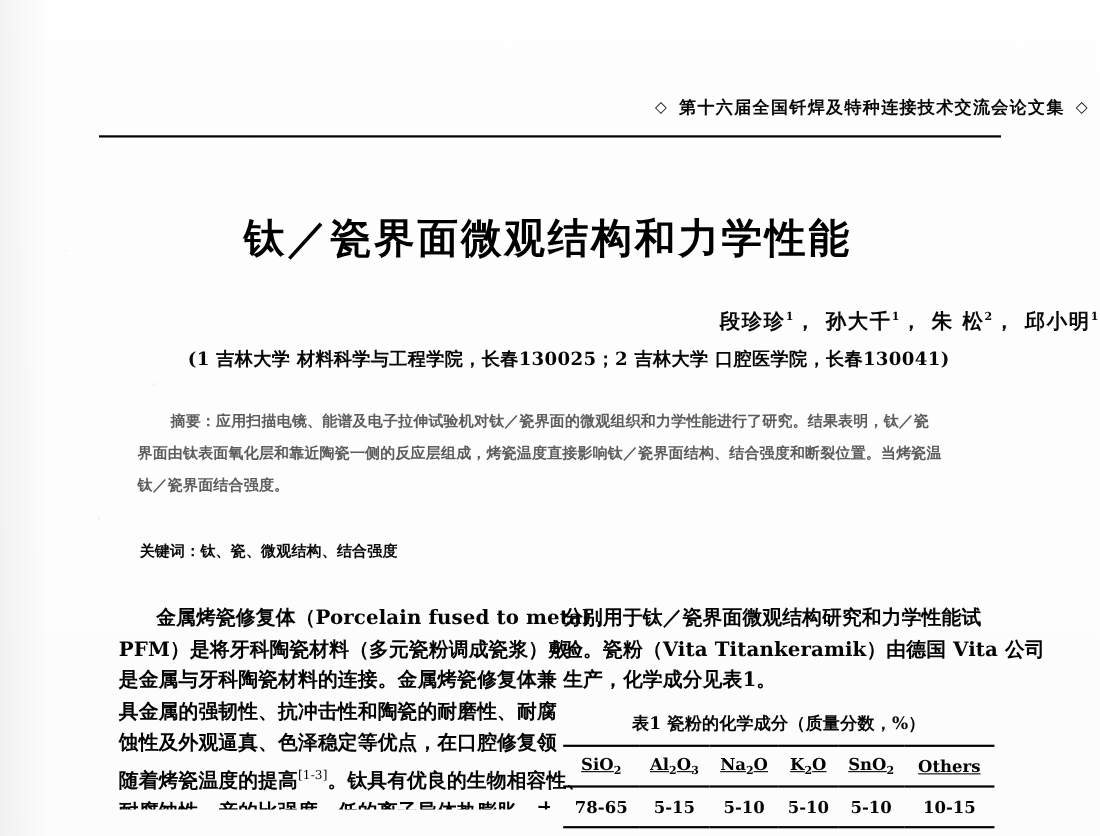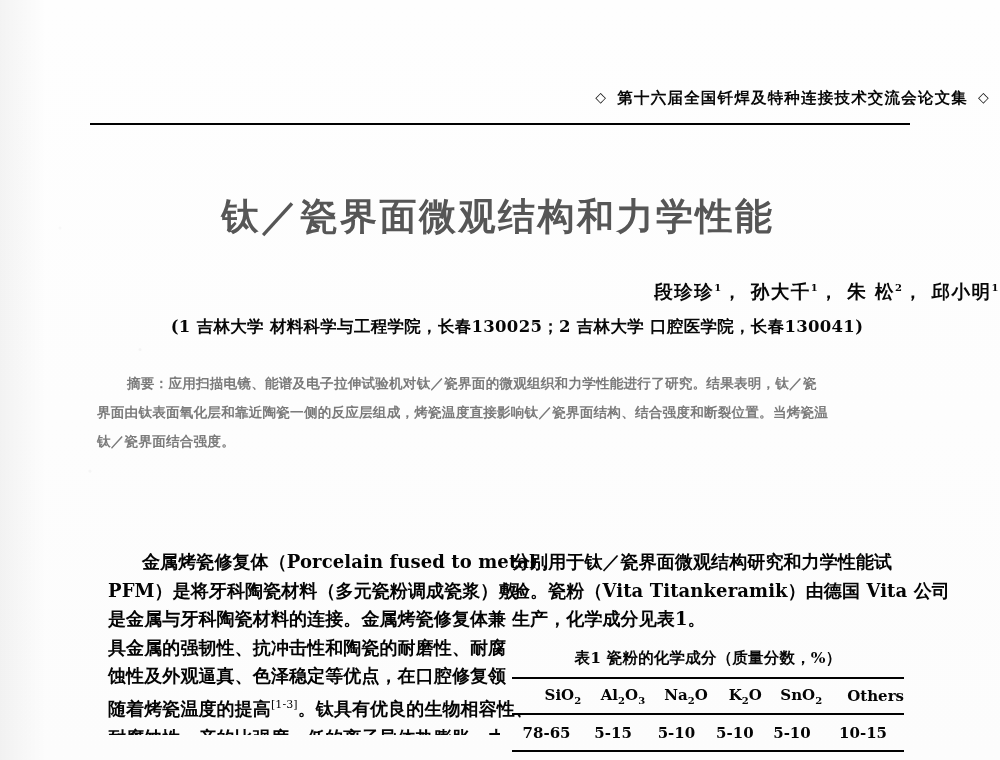--- a/index.html
+++ b/index.html
@@ -65,21 +65,21 @@
   .title {
     position: absolute;
     top: 192px;
     left: 0;
     right: 4px;
     text-align: center;
     font-family: "DejaVu Sans", "Liberation Sans", sans-serif;
     font-size: 37px;
     font-weight: 700;
     letter-spacing: 2.5px;
-    color: #c2410c;
+    color: #000000;
   }
 
   
   .authors {
     position: absolute;
     top: 279px;
     left: 0;
     right: 0;
     text-align: right;
     font-family: "DejaVu Serif", "Liberation Serif", serif;
@@ -110,22 +110,23 @@
     top: 369px;
     left: 97px;
     width: 816px;
   }
   .absline {
     font-family: "DejaVu Sans", "Liberation Sans", sans-serif;
     font-size: 13.6px;
     font-weight: 700;
     letter-spacing: 0.2px;
     line-height: 29px;
-    color: #3b82f6;
+    color: #0f766e;
     white-space: nowrap;
+    margin-left: 28px;
   }
   .absline.first { text-indent: 30px; }
 
   .kwline {
     position: absolute;
     top: 492px;
     left: 97px;
     width: 816px;
     font-family: "DejaVu Sans", "Liberation Sans", sans-serif;
     font-size: 13.6px;
@@ -178,24 +179,25 @@
   table.chem {
     border-collapse: collapse;
     width: 100%;
     font-family: "DejaVu Serif", "Liberation Serif", serif;
     color: #0d0d0d;
   }
   table.chem thead th {
     font-size: 15px;
     font-weight: 700;
     padding: 7px 0 7px 0;
-    text-align: right;
+    text-align: center;
     border-top: 2.6px solid #0a0a0a;
     border-bottom: 2.2px solid #0a0a0a;
     white-space: nowrap;
+    text-decoration: underline;
   }
   table.chem tbody td {
     font-size: 15px;
     font-weight: 700;
     padding: 9px 0 8px 0;
     text-align: center;
     border-bottom: 2.2px solid #0a0a0a;
     white-space: nowrap;
   }
   sub { font-size: 10px; }
@@ -230,20 +232,21 @@
   </div>
 
   <div class="affil">(1 吉林大学 材料科学与工程学院，长春130025；2 吉林大学 口腔医学院，长春130041)</div>
 
   <div class="abswrap">
     <div class="absline first">摘要：应用扫描电镜、能谱及电子拉伸试验机对钛／瓷界面的微观组织和力学性能进行了研究。结果表明，钛／瓷</div>
     <div class="absline">界面由钛表面氧化层和靠近陶瓷一侧的反应层组成，烤瓷温度直接影响钛／瓷界面结构、结合强度和断裂位置。当烤瓷温</div>
     <div class="absline">钛／瓷界面结合强度。</div>
   </div>
 
+  <div class="kwline">关键词：钛、瓷、微观结构、结合强度</div>
 
   <div class="col col-left">
     <div class="bodyline indent">金属烤瓷修复体（Porcelain fused to metal，</div>
     <div class="bodyline">PFM）是将牙科陶瓷材料（多元瓷粉调成瓷浆）敷</div>
     <div class="bodyline">是金属与牙科陶瓷材料的连接。金属烤瓷修复体兼</div>
     <div class="bodyline">具金属的强韧性、抗冲击性和陶瓷的耐磨性、耐腐</div>
     <div class="bodyline">蚀性及外观逼真、色泽稳定等优点，在口腔修复领</div>
     <div class="bodyline"><span>随着烤瓷温度的提高</span><sup>[1-3]</sup><span>。钛具有优良的生物相容性、</span></div>
     <div class="bodyline clipped">耐腐蚀性、亲的比强度、低的离子导体热膨胀、力学</div>
   </div>

